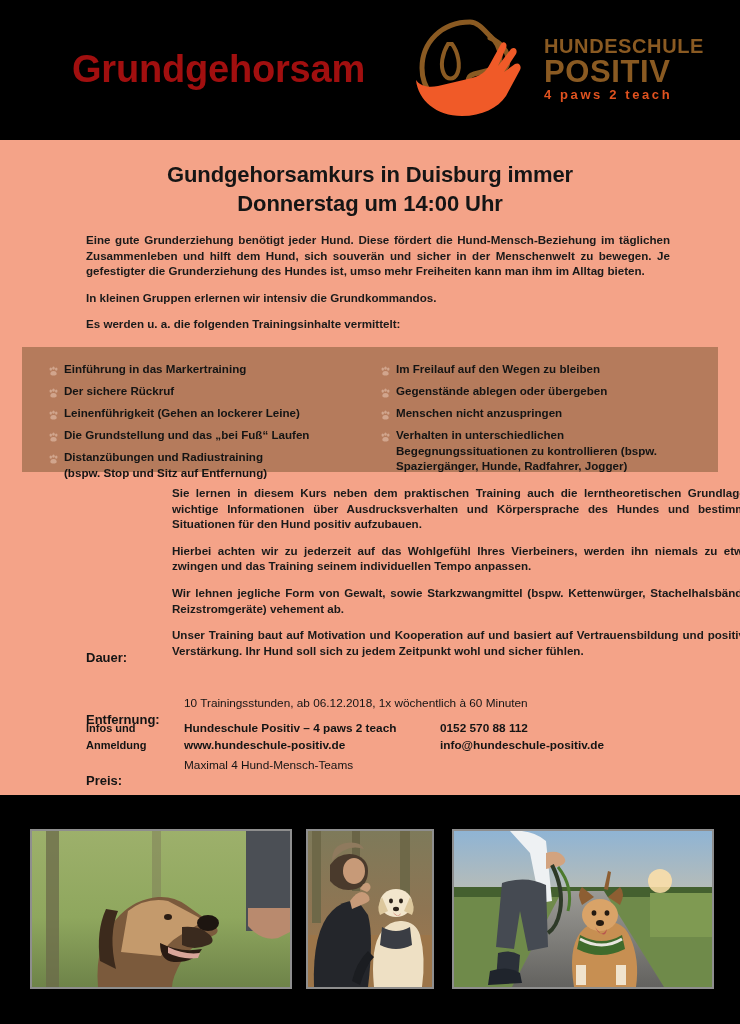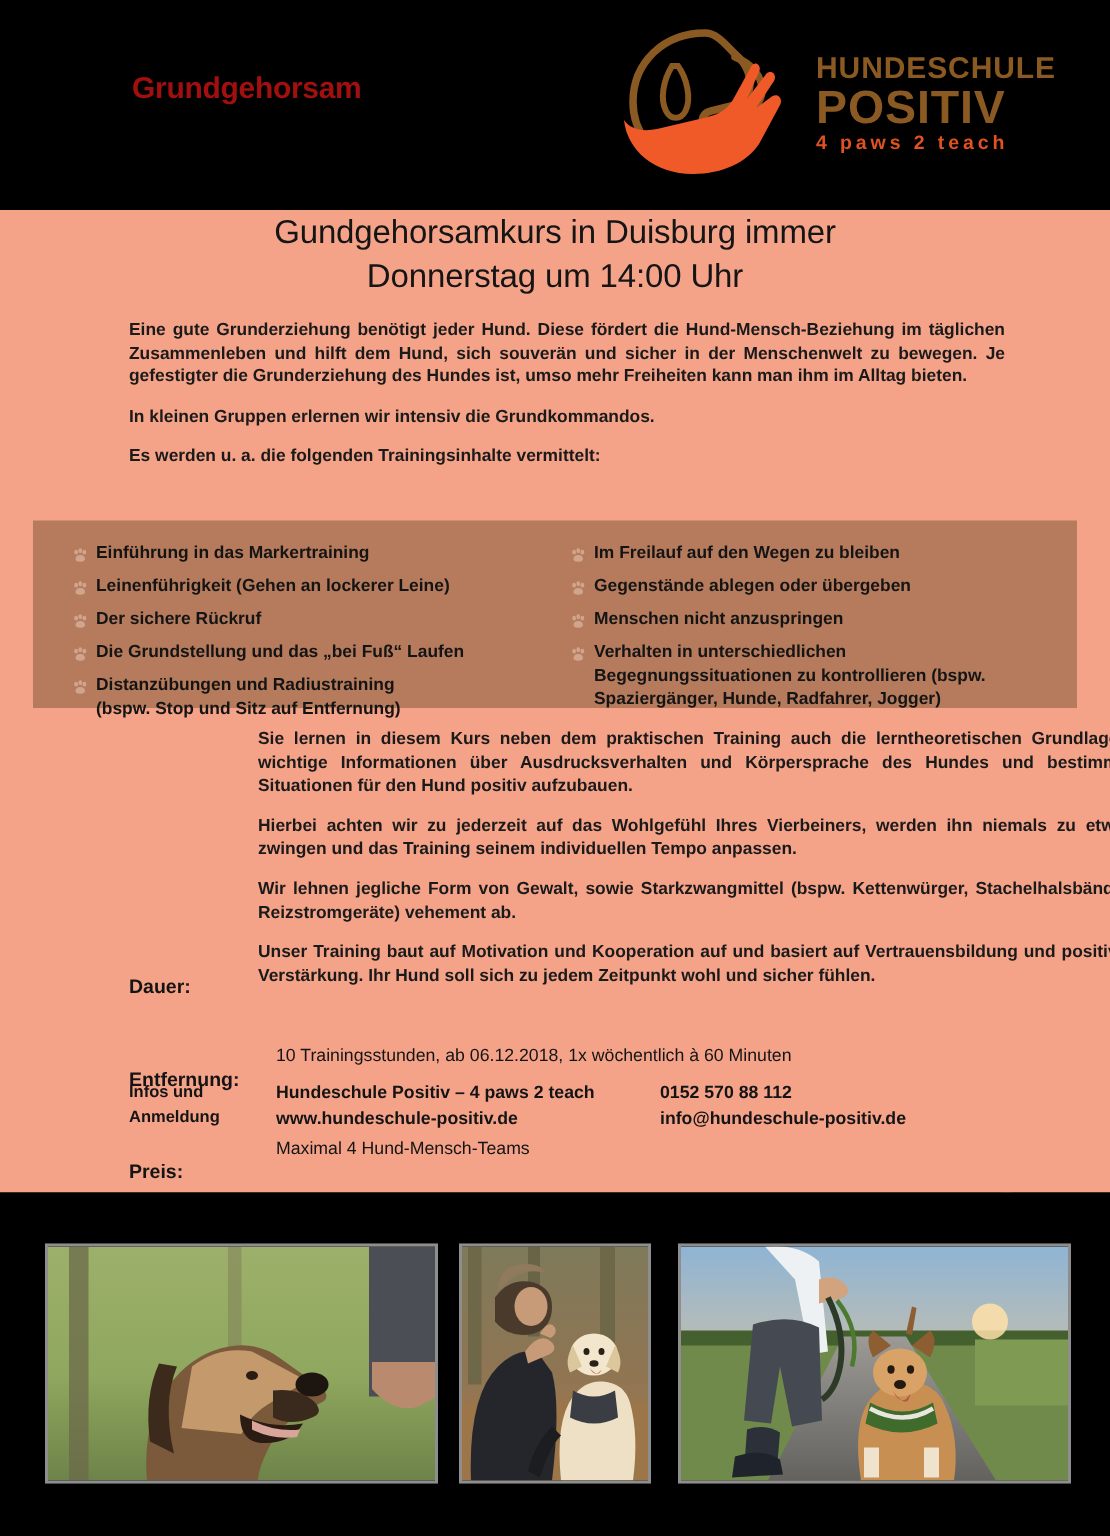--- a/index.html
+++ b/index.html
@@ -7,22 +7,22 @@
     width: 740px; height: 1024px;
     background: #000;
     font-family: "Liberation Sans", sans-serif;
     overflow: hidden;
   }
   .page { position: relative; width: 740px; height: 1024px; background: #000; }
 
   
   .header { position: absolute; left: 0; top: 0; width: 740px; height: 140px; background: #000; }
   .header-title {
-    position: absolute; left: 88px; top: 48px;
-    font-size: 20px; font-weight: 700; color: #a10f0f;
+    position: absolute; left: 72px; top: 48px;
+    font-size: 38px; font-weight: 700; color: #a10f0f;
     letter-spacing: -0.2px;
   }
   .logo { position: absolute; left: 404px; top: 14px; width: 324px; height: 108px; }
   .logo-mark { position: absolute; left: 0; top: 0; width: 132px; height: 108px; }
   .logo-text { position: absolute; left: 140px; top: 22px; width: 188px; }
   .logo-line1 {
     font-size: 20px; font-weight: 700; color: #8a5a22;
     letter-spacing: 0.6px; line-height: 20px; white-space: nowrap;
   }
   .logo-line2 {
@@ -34,22 +34,22 @@
     letter-spacing: 2.6px; line-height: 16px; white-space: nowrap;
   }
 
   
   .main {
     position: absolute; left: 0; top: 140px; width: 740px; height: 655px;
     background: #f4a388;
   }
 
   .course-title {
-    margin-top: 0; text-align: center;
-    font-size: 22px; font-weight: 400; color: #151515;
+    margin-top: 20px; text-align: center;
+    font-size: 22px; font-weight: 700; color: #151515;
     line-height: 29px; letter-spacing: -0.1px;
   }
 
   .prose { margin: 0 70px 0 86px; }
   .p {
     font-size: 11.6px; font-weight: 700; color: #1a1a1a;
     line-height: 15.6px; margin-bottom: 11px;
   }
   .p.just { text-align: justify; }
 
@@ -172,37 +172,37 @@
               <svg viewBox="0 0 16 16" width="11" height="11">
                   <g fill="#e8c9b6">
                 <ellipse cx="4" cy="4.5" rx="1.8" ry="2.4"></ellipse>
                     <ellipse cx="8" cy="3.2" rx="1.8" ry="2.4"></ellipse>
                 <ellipse cx="12" cy="4.5" rx="1.8" ry="2.4"></ellipse>
                 <path d="M8 7.2c3 0 4.6 2 4.6 3.9 0 1.6-1.4 2.6-4.6 2.6s-4.6-1-4.6-2.6C3.4 9.2 5 7.2 8 7.2z"></path>
               </g>
                 </svg>
             </span>
             <span class="btext">
+              <span>Der sichere Rückruf</span>
+              <span class="cont"></span>
+            </span>
+          </div>
+          <div class="bullet">
+            <span class="paw">
+              <svg viewBox="0 0 16 16" width="11" height="11">
+                  <g fill="#e8c9b6">
+                <ellipse cx="4" cy="4.5" rx="1.8" ry="2.4"></ellipse>
+                    <ellipse cx="8" cy="3.2" rx="1.8" ry="2.4"></ellipse>
+                <ellipse cx="12" cy="4.5" rx="1.8" ry="2.4"></ellipse>
+                <path d="M8 7.2c3 0 4.6 2 4.6 3.9 0 1.6-1.4 2.6-4.6 2.6s-4.6-1-4.6-2.6C3.4 9.2 5 7.2 8 7.2z"></path>
+              </g>
+                </svg>
+            </span>
+            <span class="btext">
               <span>Leinenführigkeit (Gehen an lockerer Leine)</span>
-              <span class="cont"></span>
-            </span>
-          </div>
-          <div class="bullet">
-            <span class="paw">
-              <svg viewBox="0 0 16 16" width="11" height="11">
-                  <g fill="#e8c9b6">
-                <ellipse cx="4" cy="4.5" rx="1.8" ry="2.4"></ellipse>
-                    <ellipse cx="8" cy="3.2" rx="1.8" ry="2.4"></ellipse>
-                <ellipse cx="12" cy="4.5" rx="1.8" ry="2.4"></ellipse>
-                <path d="M8 7.2c3 0 4.6 2 4.6 3.9 0 1.6-1.4 2.6-4.6 2.6s-4.6-1-4.6-2.6C3.4 9.2 5 7.2 8 7.2z"></path>
-              </g>
-                </svg>
-            </span>
-            <span class="btext">
-              <span>Der sichere Rückruf</span>
               <span class="cont"></span>
             </span>
           </div>
           <div class="bullet">
             <span class="paw">
               <svg viewBox="0 0 16 16" width="11" height="11">
                   <g fill="#e8c9b6">
                 <ellipse cx="4" cy="4.5" rx="1.8" ry="2.4"></ellipse>
                     <ellipse cx="8" cy="3.2" rx="1.8" ry="2.4"></ellipse>
                 <ellipse cx="12" cy="4.5" rx="1.8" ry="2.4"></ellipse>

